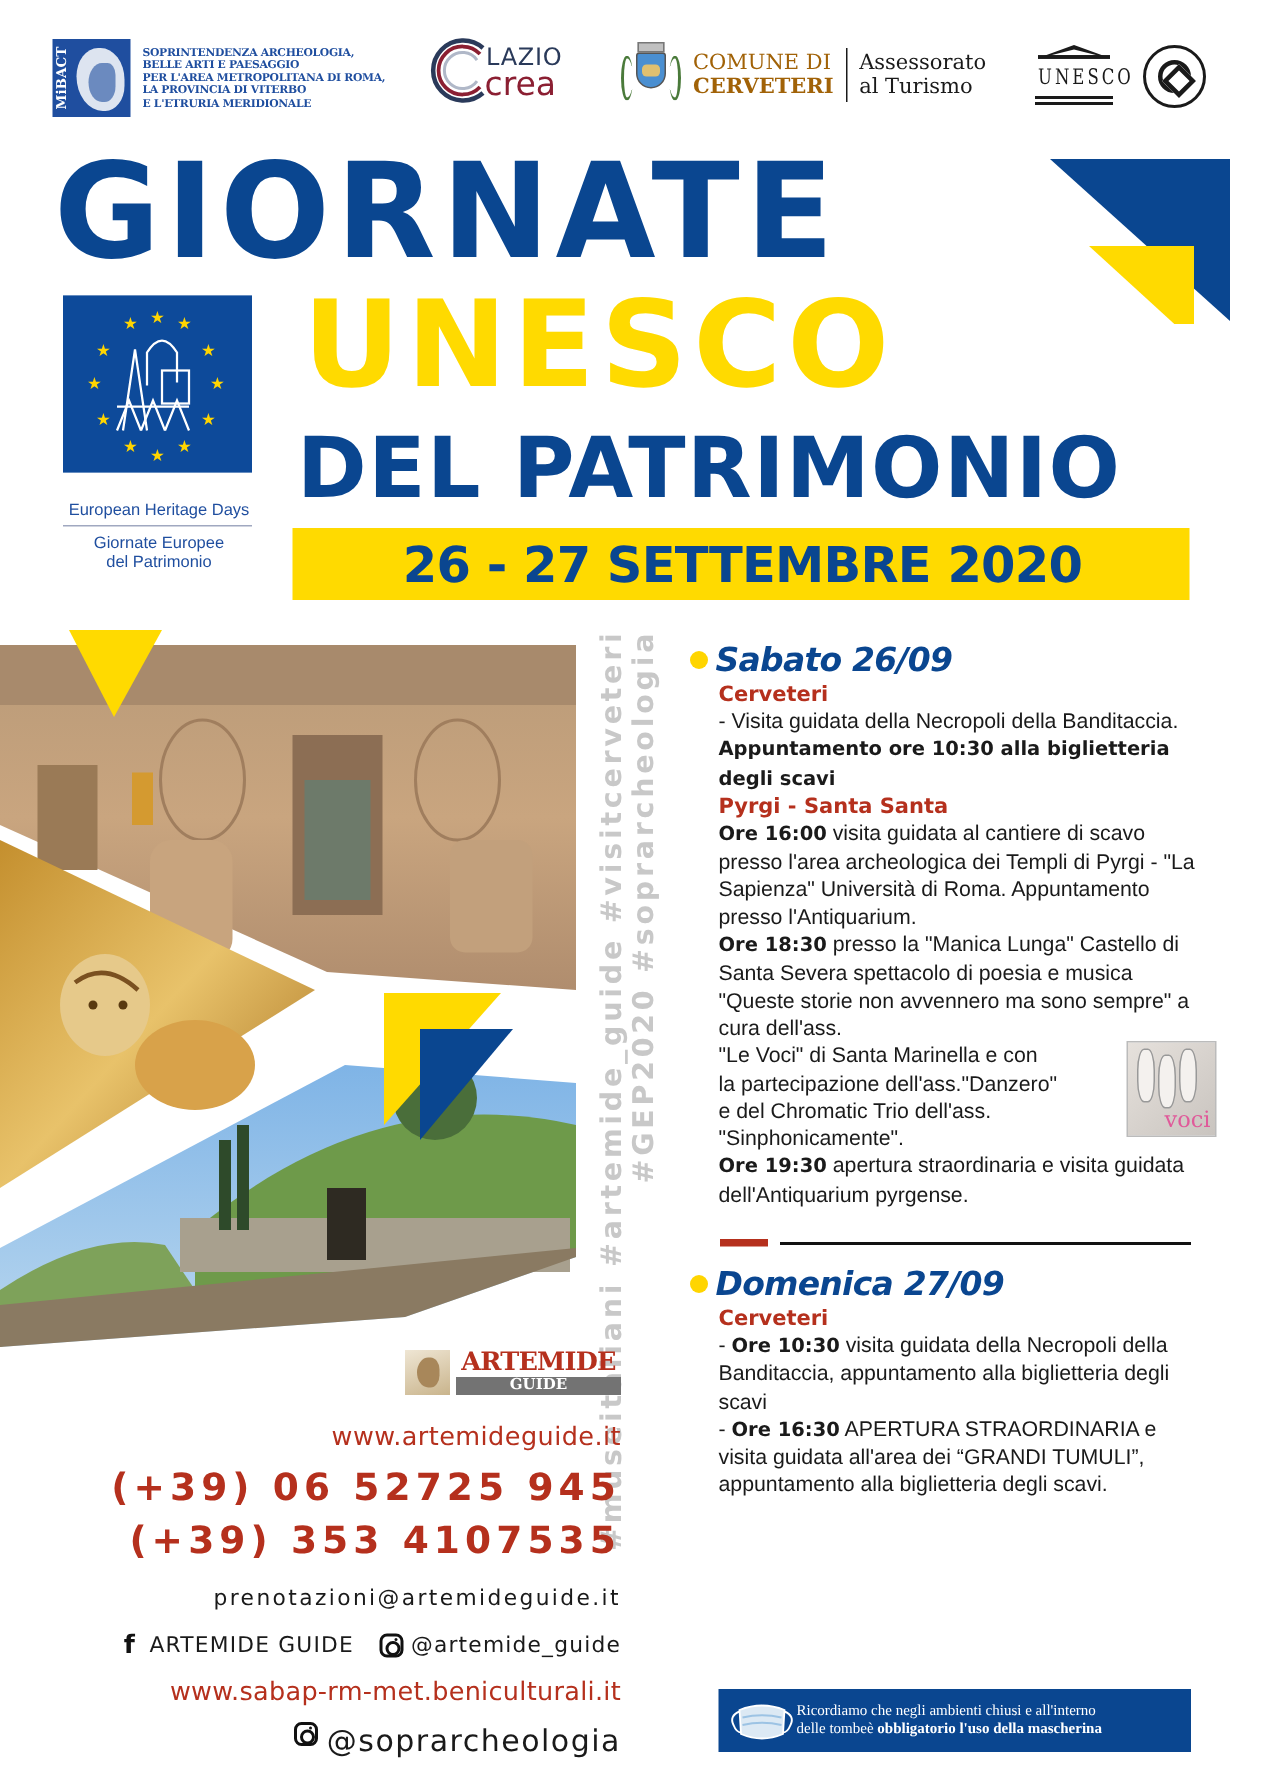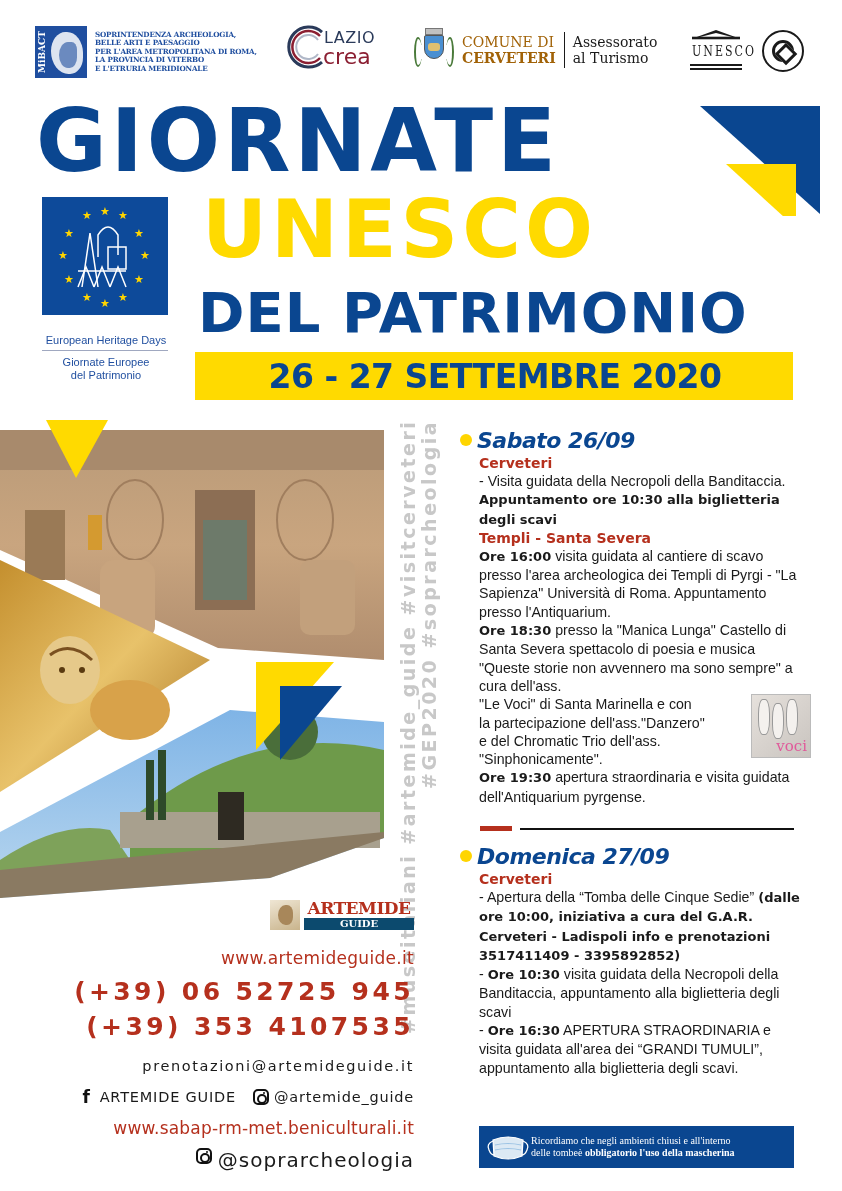--- a/index.html
+++ b/index.html
@@ -87,21 +87,21 @@
   .mask-banner { position: absolute; left: 479px; top: 1126px; width: 315px; height: 42px; background: #0a4690; display: flex; align-items: center; }
   .mask-icon { width: 46px; height: 34px; margin-left: 6px; flex: none; }
   .mask-text { color: #fff; font-family: Liberation Serif, serif; font-size: 10px; line-height: 12px; margin-left: 0; }
   .mask-text b { font-weight: bold; }
 
   
   .artemide-logo { position: absolute; left: 270px; top: 898px; width: 144px; height: 34px; }
   .art-head { position: absolute; left: 0; top: 2px; width: 30px; height: 30px; background: linear-gradient(160deg,#efe6d4,#c9b48c); }
   .art-head::after { content:""; position:absolute; left:8px; top:5px; width:15px; height:20px; background:#a8875a; border-radius:50% 40% 40% 50%; }
   .art-title { position: absolute; left: 34px; top: 0; width: 110px; text-align: center; font-family: "DejaVu Serif", serif; font-weight: bold; font-size: 17px; color: #b5301d; line-height: 20px; letter-spacing: -0.5px; }
-  .art-sub { position: absolute; left: 34px; top: 20px; width: 110px; height: 12px; background: #0c4a6e; color: #fff; font-family: "DejaVu Serif", serif; font-weight: bold; font-size: 10px; text-align: center; line-height: 12px; }
+  .art-sub { position: absolute; left: 34px; top: 20px; width: 110px; height: 12px; background: #737373; color: #fff; font-family: "DejaVu Serif", serif; font-weight: bold; font-size: 10px; text-align: center; line-height: 12px; }
 
   .contact { position: absolute; right: 428px; text-align: right; white-space: nowrap; font-family: "DejaVu Sans", sans-serif; }
   .c-web { top: 948px; font-size: 17px; color: #b5301d; letter-spacing: 0.3px; }
   .c-phone1 { top: 977px; font-size: 25px; font-weight: bold; color: #b5301d; letter-spacing: 3.4px; }
   .c-phone2 { top: 1012px; font-size: 25px; font-weight: bold; color: #b5301d; letter-spacing: 3.4px; }
   .c-mail { top: 1058px; font-size: 14.5px; color: #1a1a1a; letter-spacing: 1.6px; }
   .c-social { top: 1087px; font-size: 14.5px; color: #1a1a1a; letter-spacing: 0.8px; display: flex; align-items: center; gap: 5px; }
   .c-sabap { top: 1118px; font-size: 17px; color: #b5301d; letter-spacing: 0.2px; }
   .c-insta2 { top: 1148px; font-size: 20px; color: #1a1a1a; letter-spacing: 1px; display: flex; align-items: flex-start; gap: 6px; }
   .fb { font-family: "DejaVu Sans", sans-serif; font-weight: bold; font-size: 17px; color: #111; margin-right: 4px; }
@@ -276,21 +276,21 @@
   <div class="day-head">
     <span class="dot"></span>
     <span class="day-title">Sabato 26/09</span>
   </div>
   <div class="block">
     <div class="place">Cerveteri</div>
     <div>
       <span>- Visita guidata della Necropoli della Banditaccia.</span>
       <b>Appuntamento ore 10:30 alla biglietteria degli scavi</b>
     </div>
-    <div class="place">Templi - Santa Severa</div>
+    <div class="place">Pyrgi - Santa Santa</div>
     <div>
       <b>Ore 16:00</b>
       <span>visita guidata al cantiere di scavo presso l'area archeologica dei Templi di Pyrgi - "La Sapienza" Università di Roma. Appuntamento presso l'Antiquarium.</span>
     </div>
     <div>
       <b>Ore 18:30</b>
       <span>presso la "Manica Lunga" Castello di Santa Severa spettacolo di poesia e musica "Queste storie non avvennero ma sono sempre" a cura dell'ass.</span>
       <div>"Le Voci" di Santa Marinella e con</div>
       <div>la partecipazione dell'ass."Danzero"</div>
       <div>e del Chromatic Trio dell'ass.</div>
@@ -314,24 +314,20 @@
     <span class="black"></span>
 </div>
 
 <div class="program2">
   <div class="day-head">
     <span class="dot"></span>
     <span class="day-title">Domenica 27/09</span>
   </div>
   <div class="block">
     <div class="place">Cerveteri</div>
-    <div>
-      <span>- Apertura della “Tomba delle Cinque Sedie”</span>
-      <b>(dalle ore 10:00, iniziativa a cura del G.A.R. Cerveteri - Ladispoli info e prenotazioni 3517411409 - 3395892852)</b>
-    </div>
     <div>
       <span>- </span><b>Ore 10:30</b>
       <span>visita guidata della Necropoli della Banditaccia, appuntamento alla biglietteria degli scavi</span>
     </div>
     <div>
       <span>- </span><b>Ore 16:30</b>
       <span>APERTURA STRAORDINARIA e visita guidata all'area dei “GRANDI TUMULI”, appuntamento alla biglietteria degli scavi.</span>
     </div>
   </div>
 </div>

